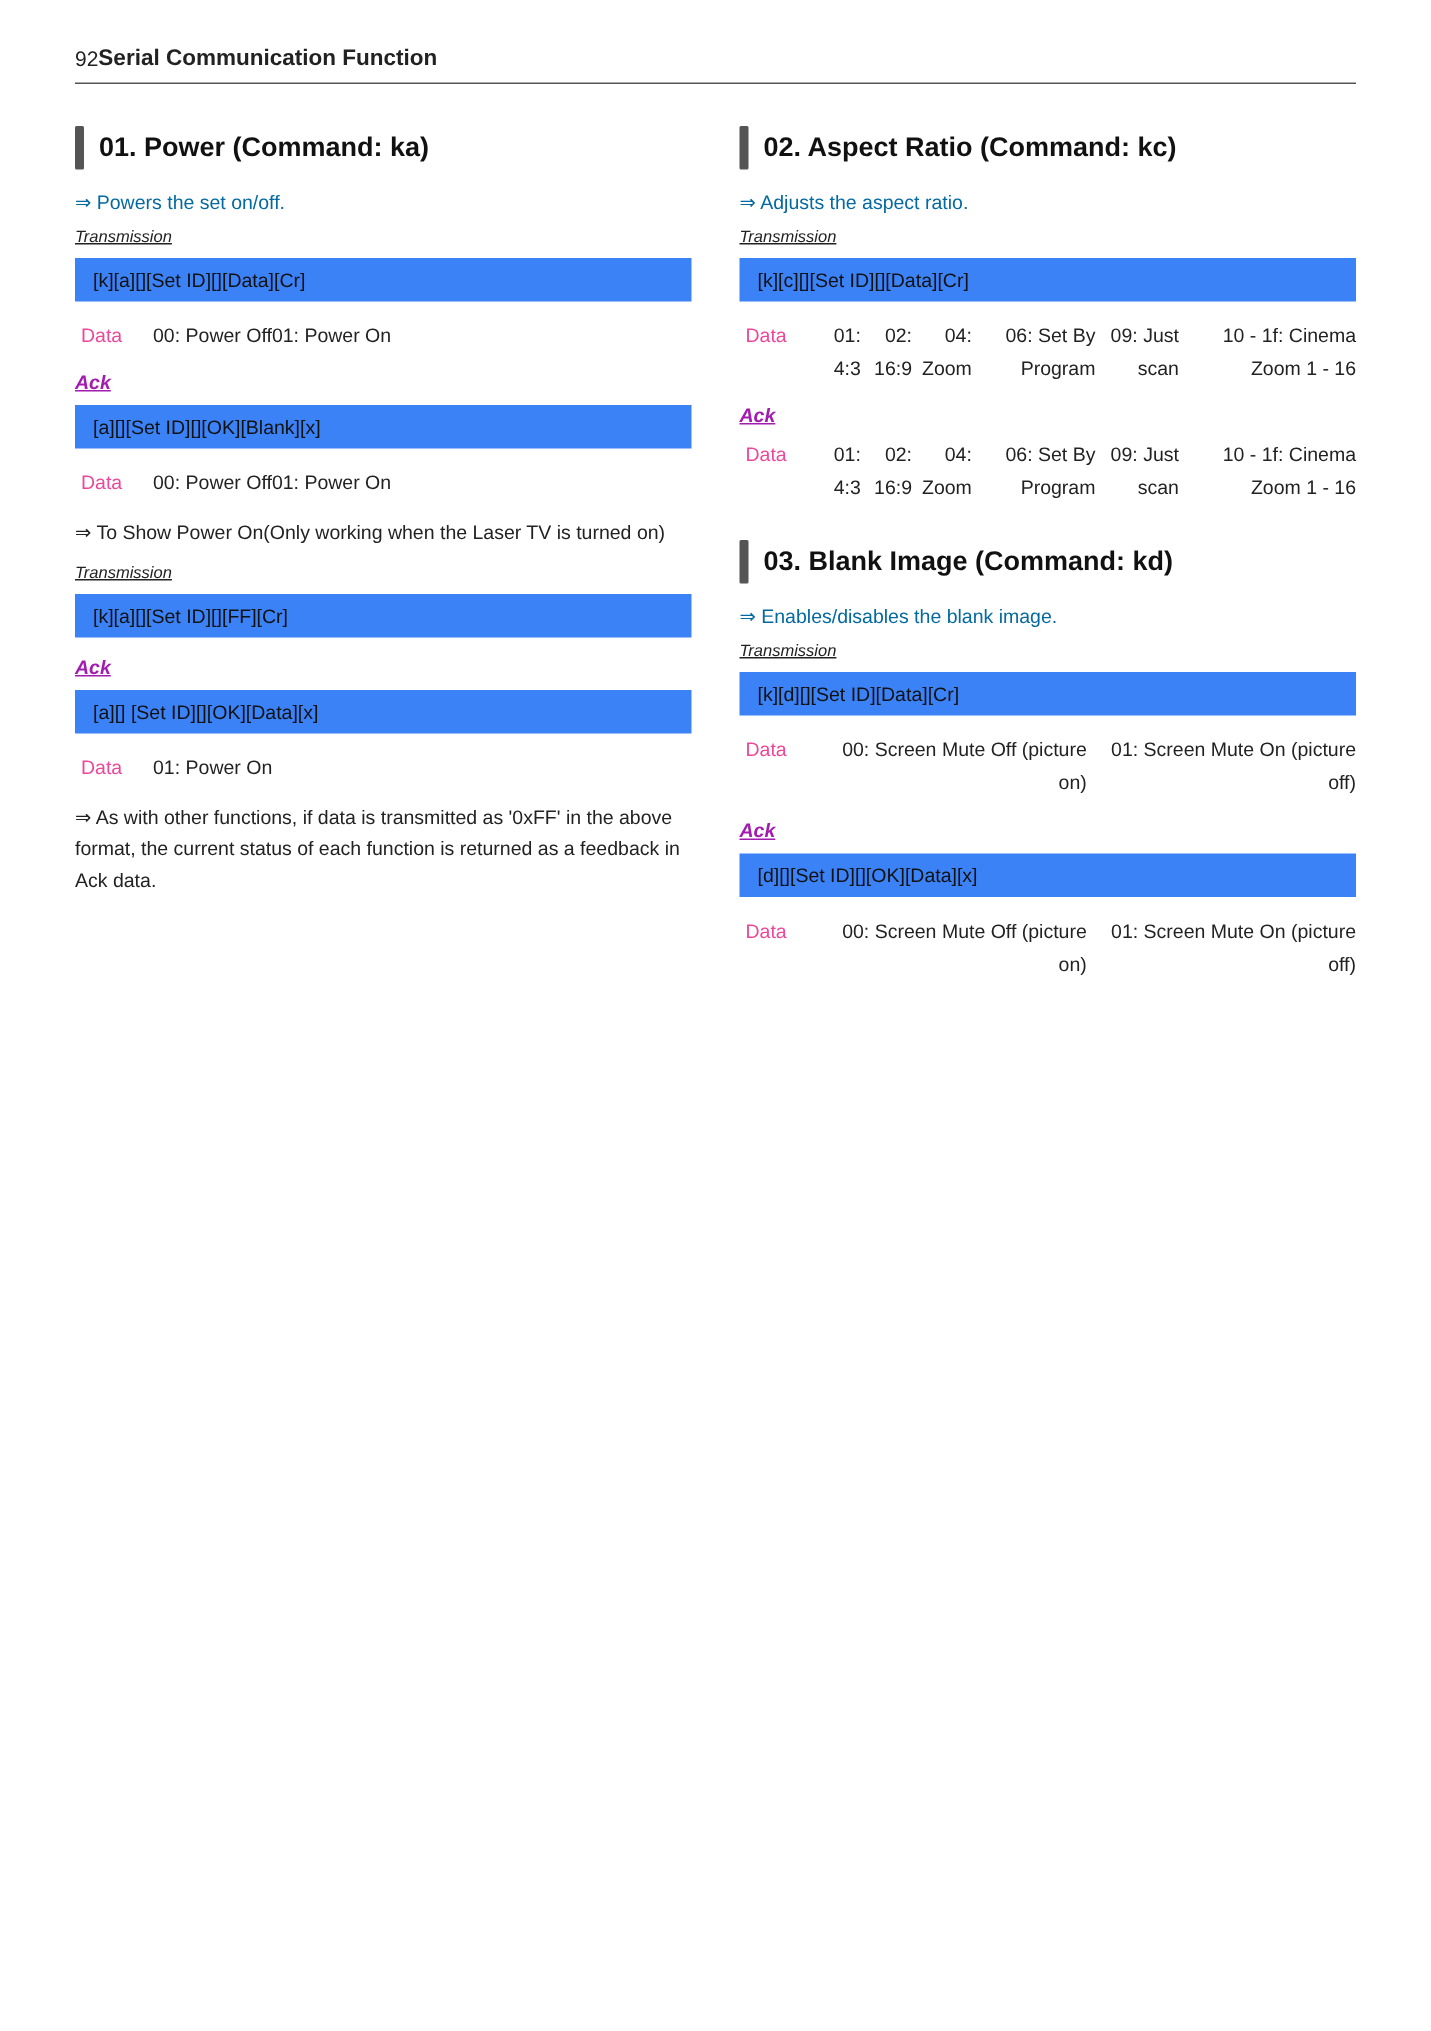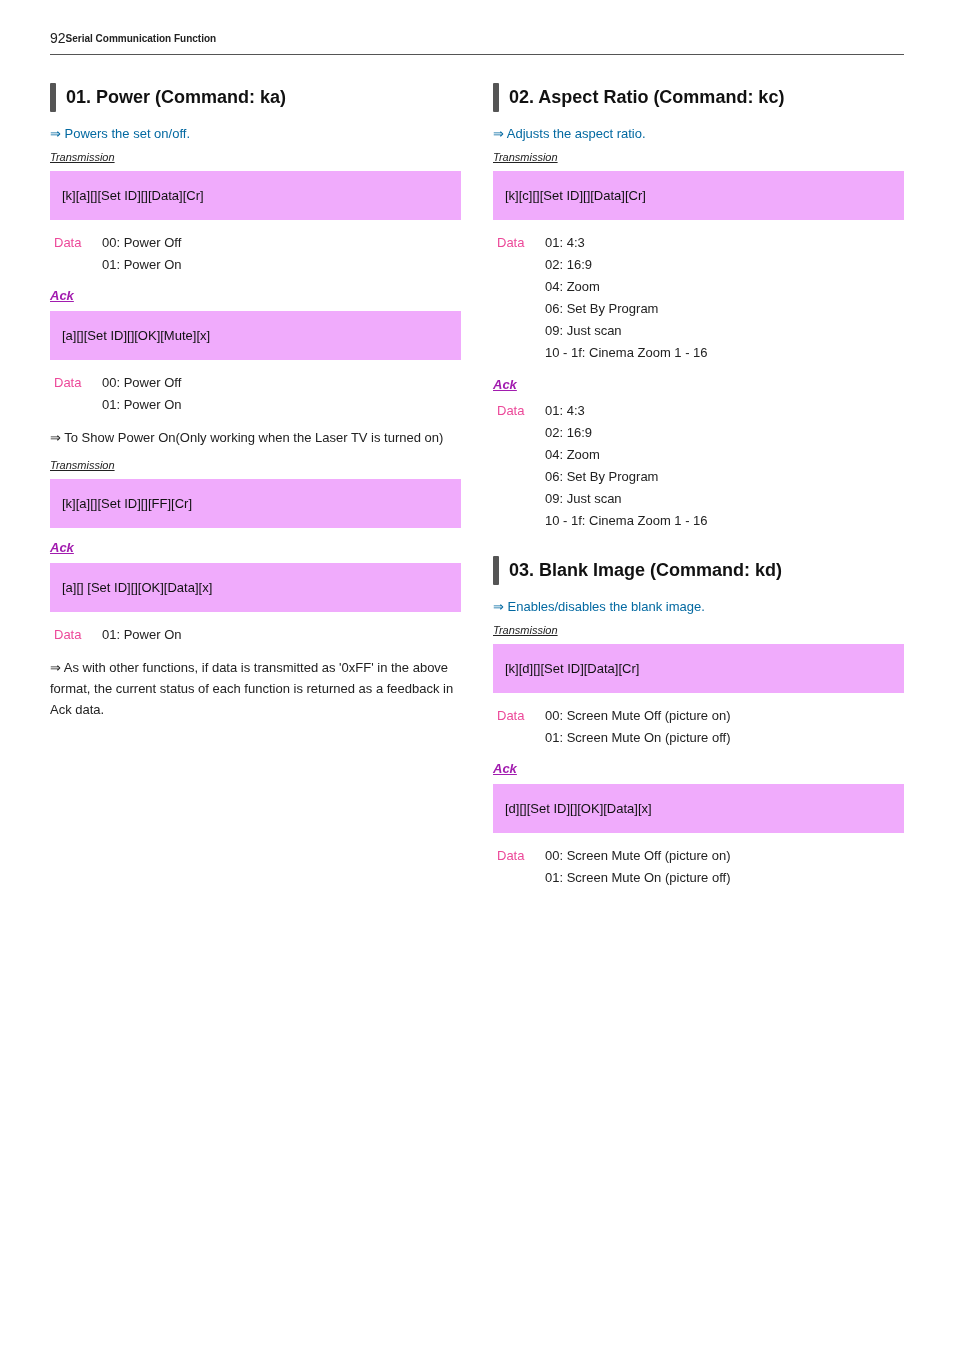--- a/index.html
+++ b/index.html
@@ -24,21 +24,21 @@
       border-bottom: 1.5px solid #555;
       padding-bottom: 8px;
       margin-bottom: 28px;
     }
     .header-page-num {
       font-size: 14px;
       font-weight: normal;
       color: #222;
     }
     .header-title {
-      font-size: 10px;
+      font-size: 15px;
       font-weight: bold;
       color: #222;
     }
 
     
     .two-col {
       display: flex;
       gap: 32px;
     }
     .col {
@@ -75,22 +75,22 @@
     .transmission-label {
       font-style: italic;
       text-decoration: underline;
       font-size: 11px;
       margin-bottom: 8px;
       display: block;
       color: #222;
     }
 
     .code-box {
-      background: #f0abfc;
-      padding: 17px 12px;
+      background: #3b82f6;
+      padding: 7px 12px;
       font-size: 13px;
       margin-bottom: 12px;
       color: #111;
       border: none;
     }
 
     .data-table {
       margin-bottom: 12px;
       padding-left: 4px;
     }
@@ -100,21 +100,22 @@
       line-height: 1.7;
       color: #222;
     }
     .data-label {
       min-width: 48px;
       font-size: 13px;
       color: #ec4899;
     }
     .data-values {
       display: flex;
-      flex-direction: column;
+      flex-direction: row;
+      text-align: right;
     }
     .data-value-item {
       font-size: 13px;
       line-height: 1.7;
     }
 
     .ack-label {
       font-style: italic;
       text-decoration: underline;
       font-size: 13px;
@@ -163,21 +164,21 @@
           <span class="data-label">Data</span>
           <div class="data-values">
             <span class="data-value-item">00:  Power Off</span>
             <span class="data-value-item">01:  Power On</span>
           </div>
         </div>
       </div>
 
       <span class="ack-label">Ack</span>
 
-      <div class="code-box">[a][][Set ID][][OK][Mute][x]</div>
+      <div class="code-box">[a][][Set ID][][OK][Blank][x]</div>
 
       <div class="data-table">
         <div class="data-row">
           <span class="data-label">Data</span>
           <div class="data-values">
             <span class="data-value-item">00: Power Off</span>
             <span class="data-value-item">01:  Power On</span>
           </div>
         </div>
       </div>

